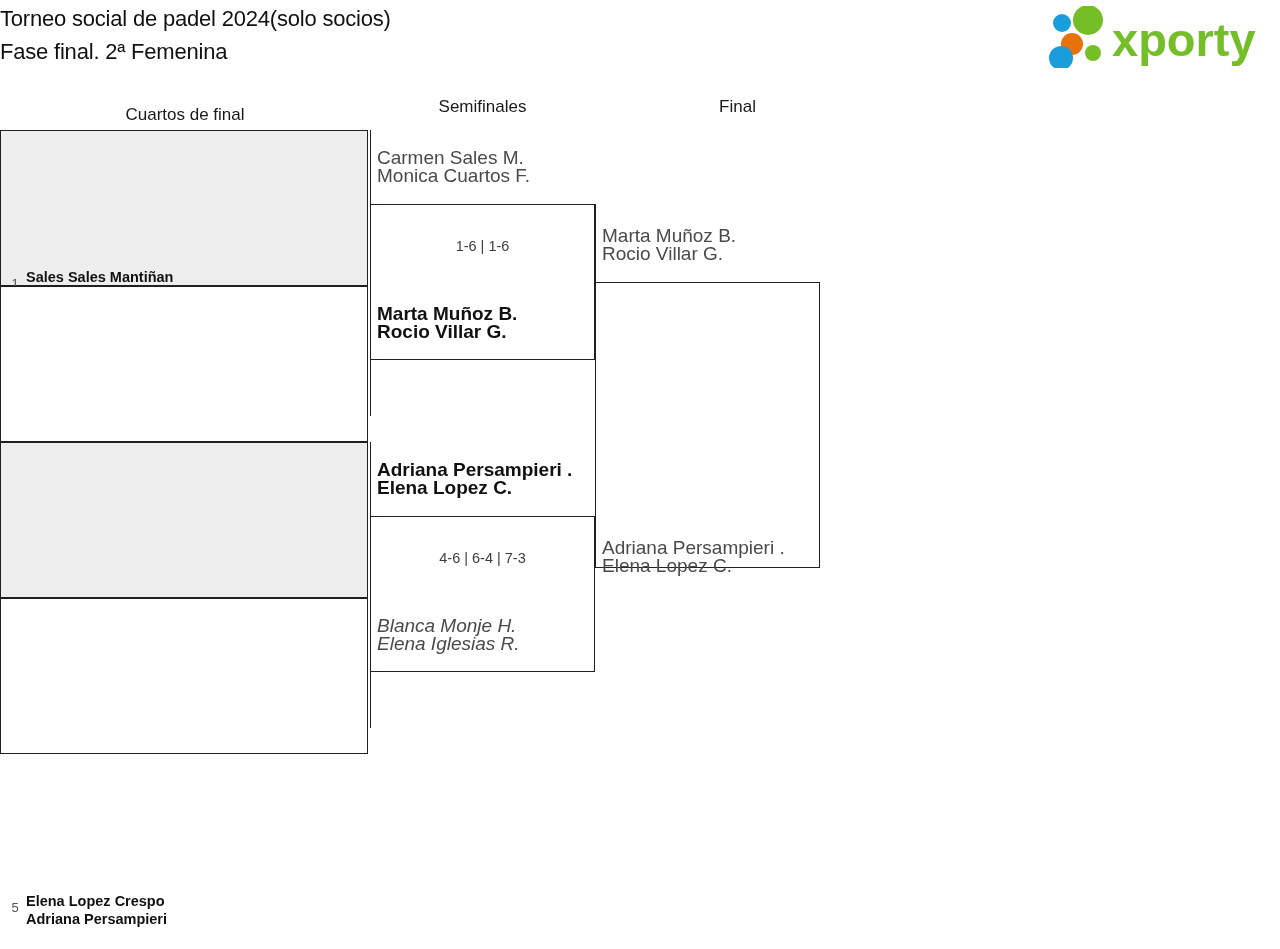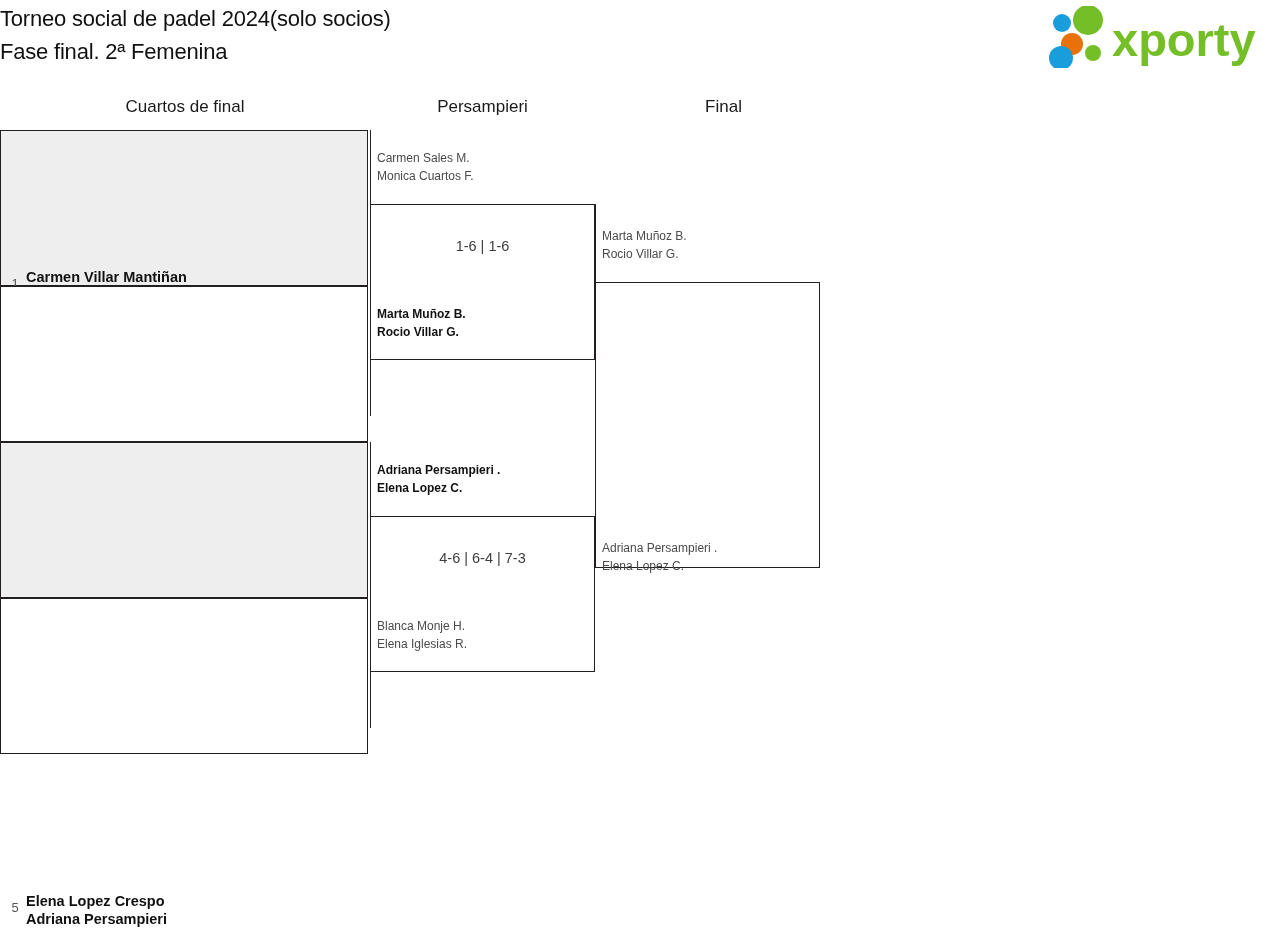--- a/index.html
+++ b/index.html
@@ -44,23 +44,23 @@
   
   .round-header {
     position: absolute;
     top: 96px;
     font-size: 17px;
     font-weight: 400;
     color: #1a1a1a;
     text-align: center;
     line-height: 22px;
   }
-  #round-header-0 { left: 0px;   width: 370px; }
+  #round-header-0 { left: 0px;   width: 370px; margin-top: 8px; }
   #round-header-1 { left: 370px; width: 225px; }
-  #round-header-2 { left: 611px; width: 225px; }
+  #round-header-2 { left: 625px; width: 225px; }
 
   
   #bracket {
     position: absolute;
     left: 0; top: 0;
     width: 1280px;
     height: 949px;
   }
 
   
@@ -113,21 +113,21 @@
   .rbox-score {
     position: absolute;
     left: 0; right: 0;
     text-align: center;
     font-size: 14.5px;
     color: #3d3d3d;
     line-height: 18px;
   }
   .rteam {
     position: absolute;
-    font-size: 12px;
+    font-size: 19px;
     line-height: 18px;
   }
   .rteam .ln { display: block; white-space: nowrap; }
   .rteam.winner .ln { font-weight: 700; color: #111111; }
   .rteam.loser .ln  { font-weight: 400; color: #4a4a4a; }
 
   
   .vline { position: absolute; width: 1px; background: #231f20; }
 </style>
 </head>
@@ -145,29 +145,29 @@
         <circle cx="28" cy="38" r="11" fill="#e8710a"></circle>
         <circle cx="17" cy="52" r="12" fill="#1a9edb"></circle>
         <circle cx="49" cy="47" r="8" fill="#74bf28"></circle>
       </g>
       <text x="68" y="50" font-family="Liberation Sans, sans-serif" font-size="47" font-weight="700" fill="#74bf28">xporty</text>
     </svg>
   </div>
 </div>
 
 <div class="round-header" id="round-header-0">Cuartos de final</div>
-<div class="round-header" id="round-header-1">Persampieri</div>
+<div class="round-header" id="round-header-1">Semifinales</div>
 <div class="round-header" id="round-header-2">Final</div>
 
 <div id="bracket">
 
   <div class="qf-match shade" style="top:130px;height:156px;">
     <div class="seed" style="top:145px;">1</div>
     <div class="team winner" style="top:137px;">
-      <span class="ln">Carmen Villar Mantiñan</span>
+      <span class="ln">Sales Sales Mantiñan</span>
       <span class="ln">Monica Iglesias Fernandez</span>
     </div>
     <div class="qf-score" style="top:198px;">6-1 | 6-2</div>
     <div class="seed" style="top:248px;">2</div>
     <div class="team loser" style="top:240px;">
       <span class="ln">Silvia Jares Sales</span>
       <span class="ln">Isabel Trigo</span>
     </div>
   </div>
 
@@ -220,21 +220,21 @@
   <div class="vline" style="left:370px; top:442px; height:286px;"></div>
 
   <div class="rbox" style="left:370px; top:516px; width:225px; height:156px;
        border:1px solid #231f20;">
     <div class="rbox-score" style="top:32px;">4-6 | 6-4 | 7-3</div>
   </div>
   <div class="rteam winner" style="left:377px; top:461px;">
     <span class="ln">Adriana Persampieri .</span>
     <span class="ln">Elena Lopez C.</span>
   </div>
-  <div class="rteam loser" style="left:377px; top:617px;">
+  <div class="rteam loser" style="left:377px; top:617px;font-style:italic;">
     <span class="ln">Blanca Monje H.</span>
     <span class="ln">Elena Iglesias R.</span>
   </div>
 
   <div class="vline" style="left:595px; top:204px; height:364px;"></div>
 
   <div class="rbox" style="left:595px; top:282px; width:225px; height:286px;
        border:1px solid #231f20;">
     <div class="rbox-score" style="top:130px;"></div>
   </div>

